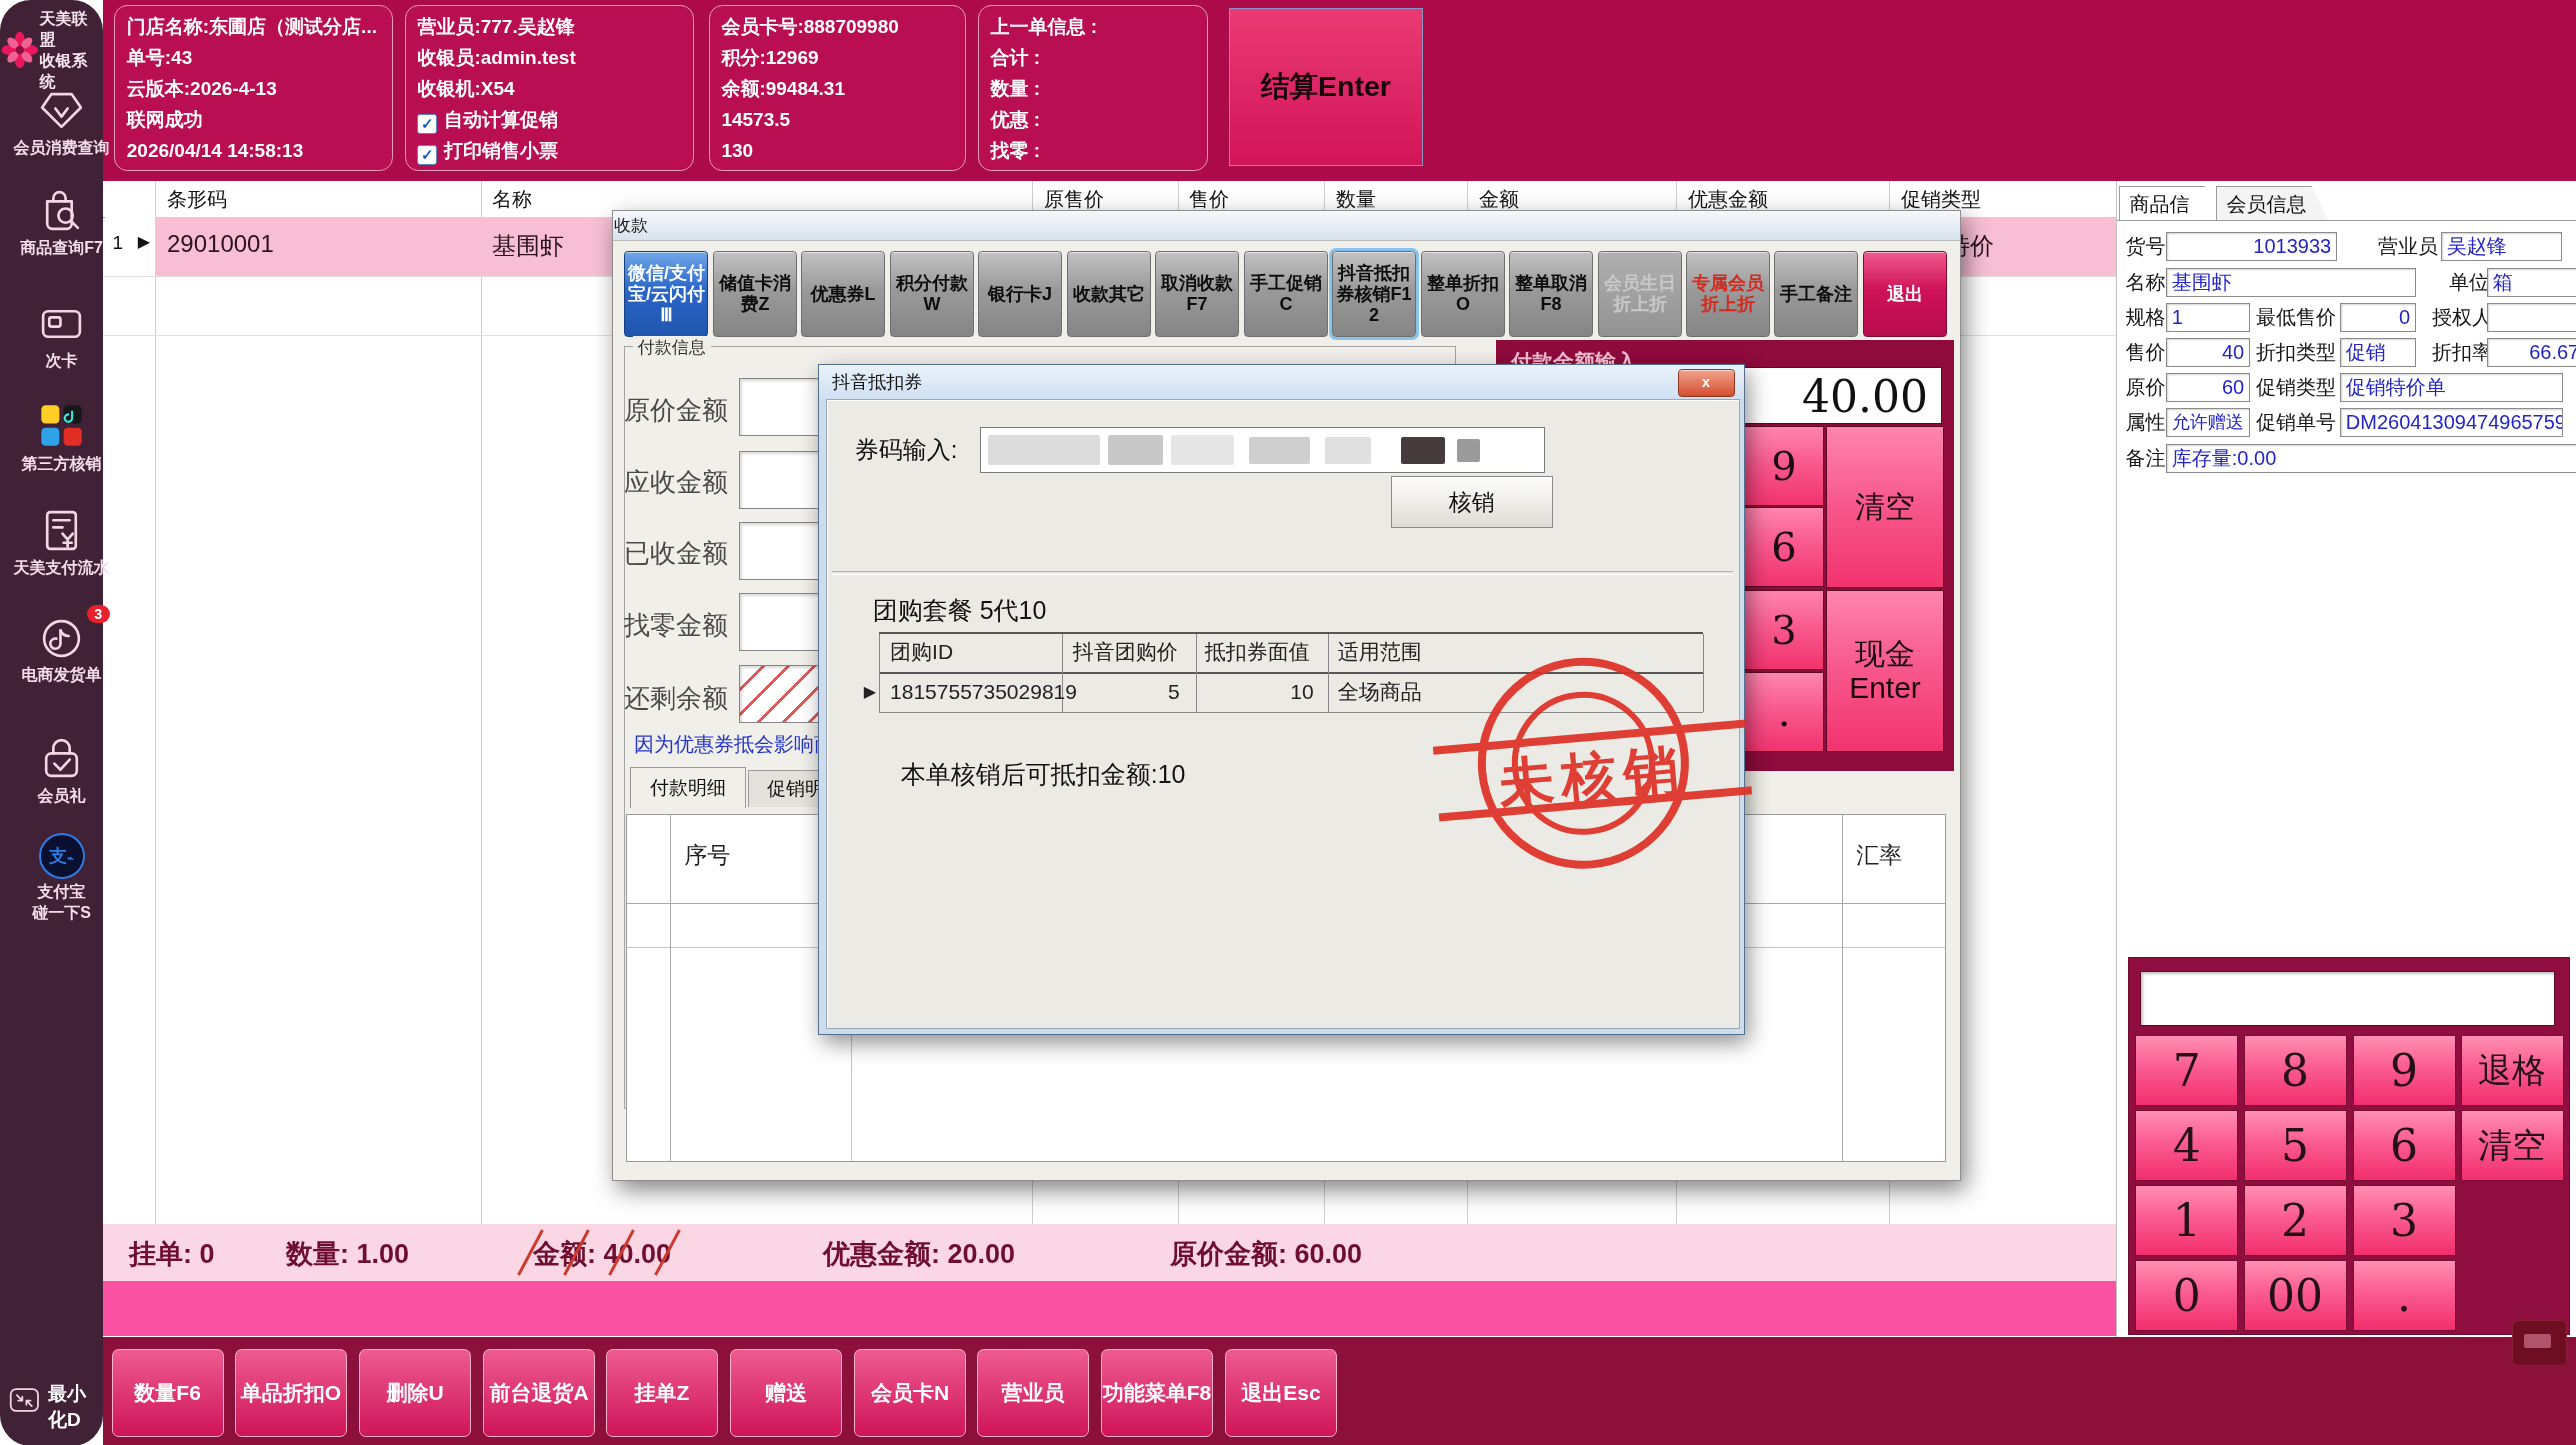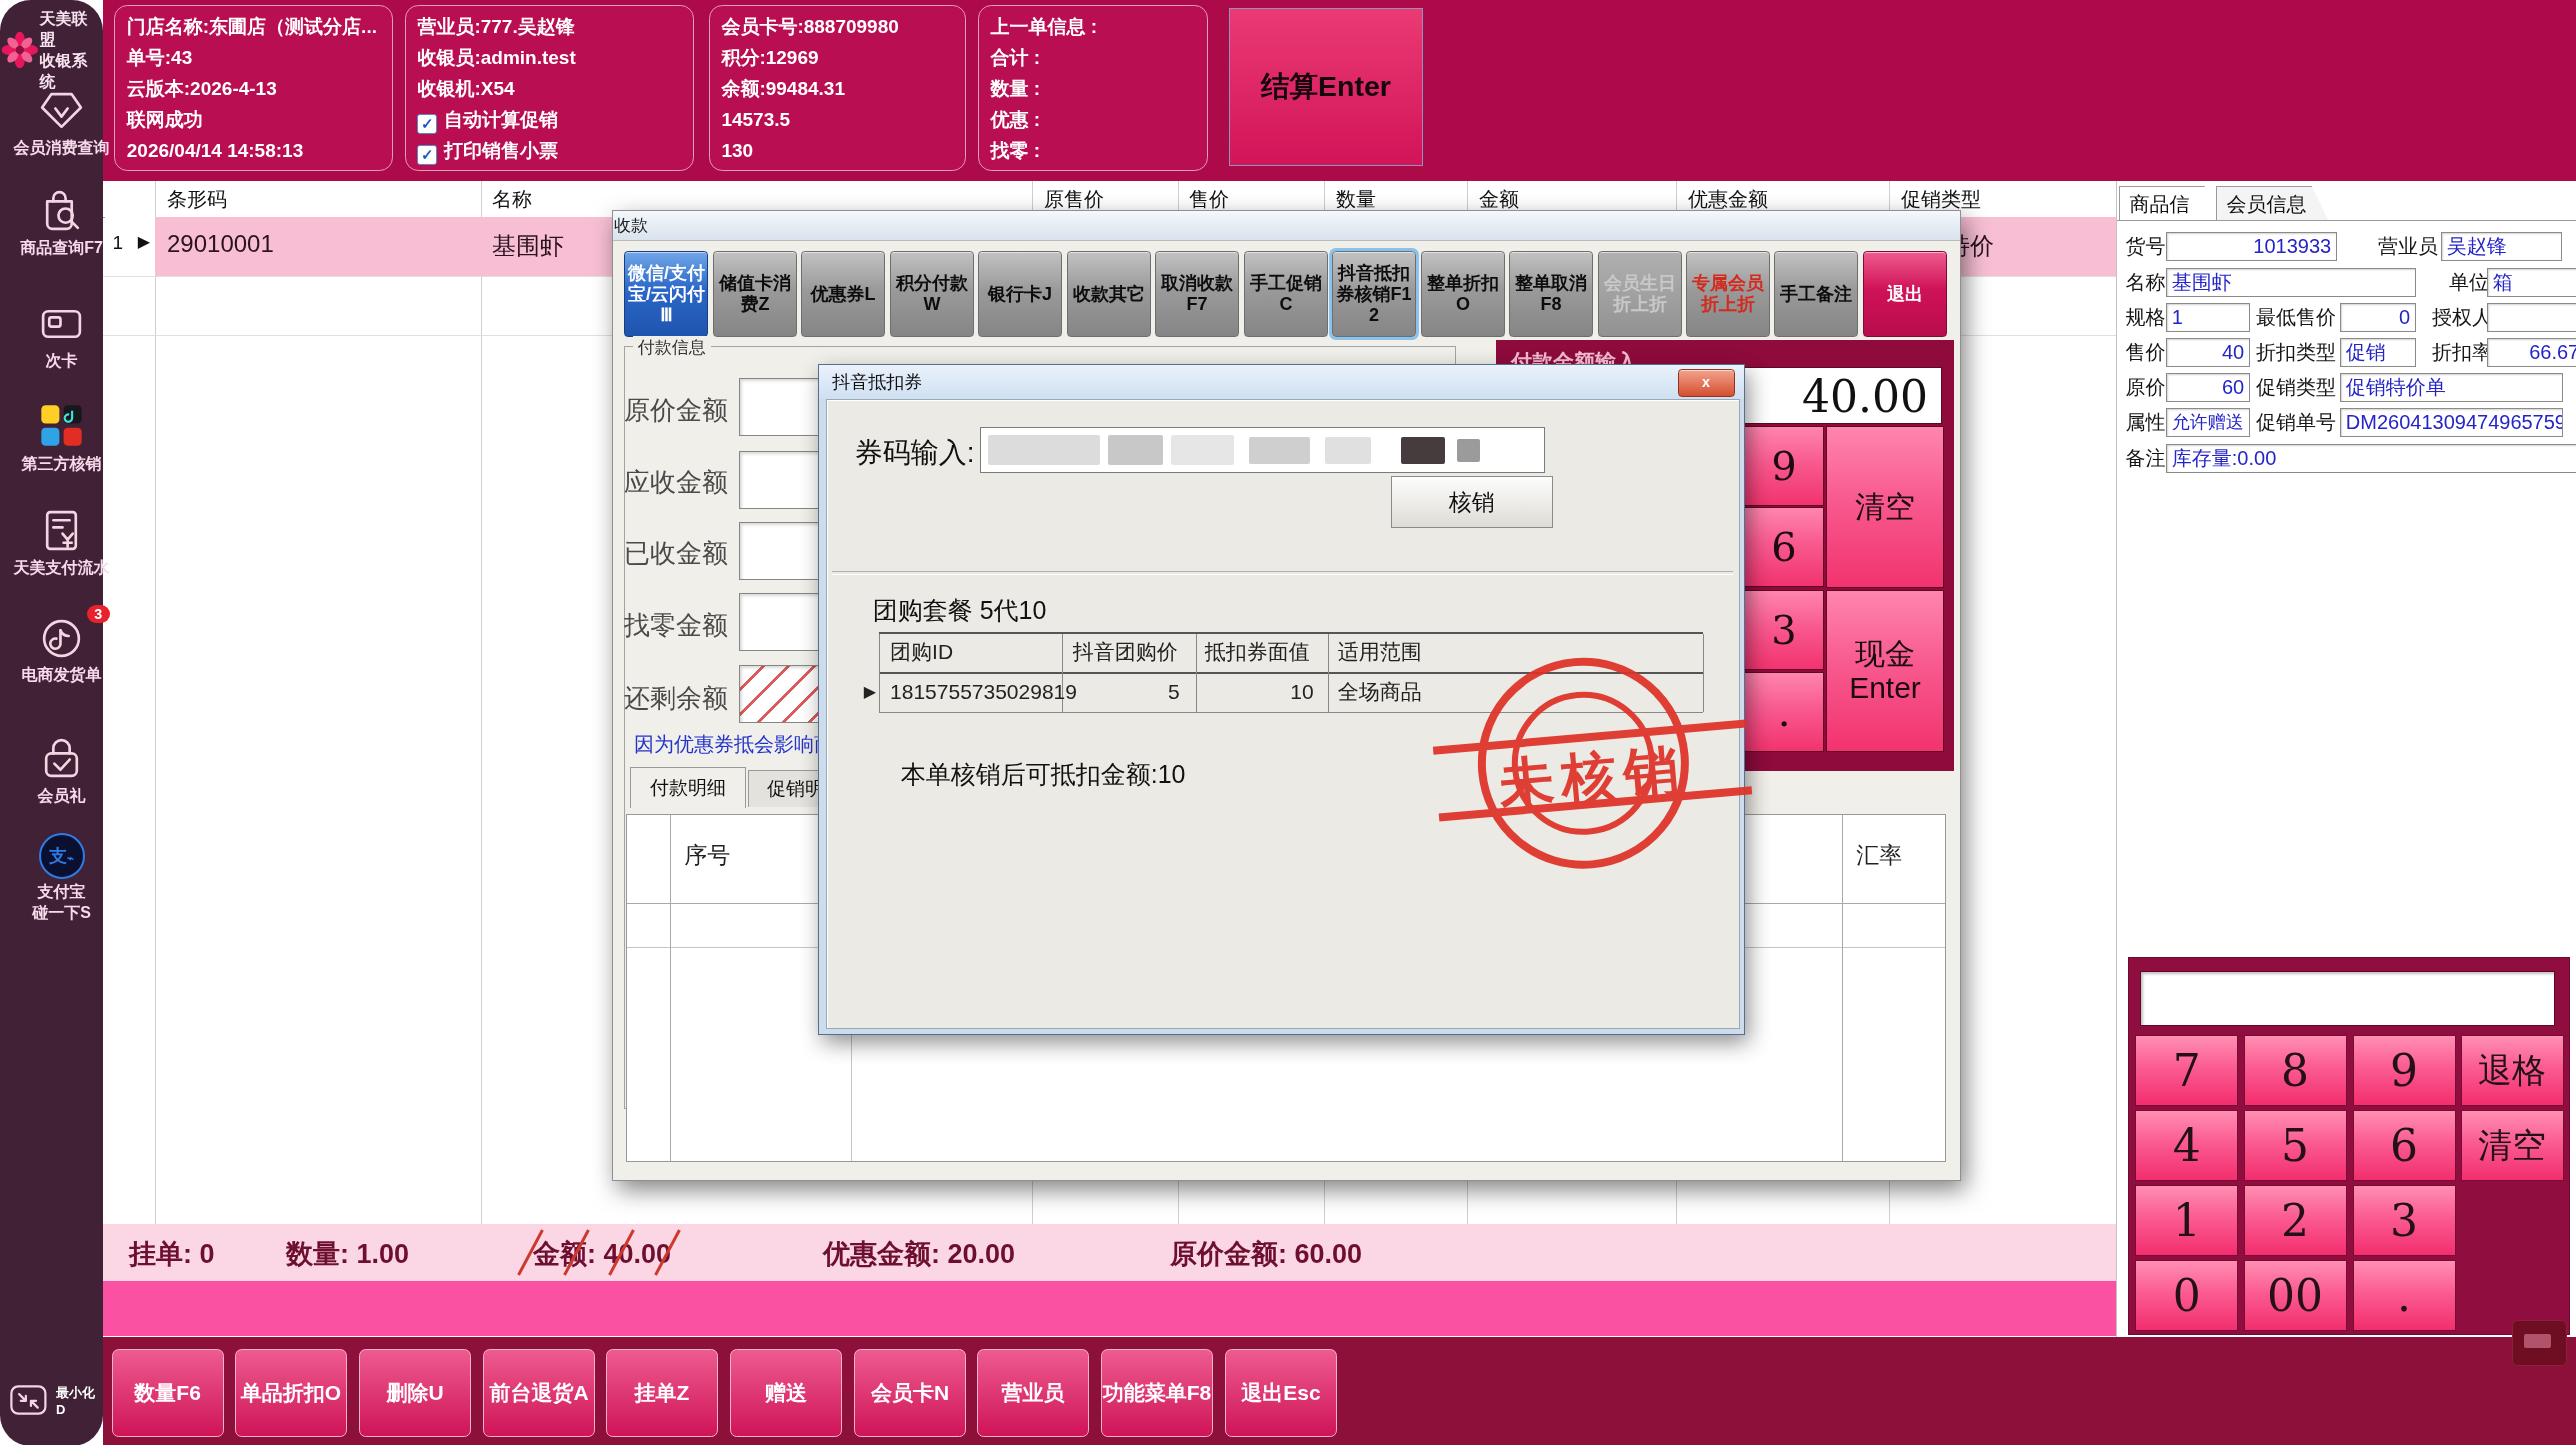--- a/index.html
+++ b/index.html
@@ -9,22 +9,22 @@
   .sidebar{position:absolute;left:0;top:0;width:103px;height:1446px;background:#402136;z-index:3;border-radius:31px;}
   .logo-row{position:absolute;left:0;top:7.6px;width:103px;display:flex;align-items:center;}
   .logo-text{color:#f6e3ee;font-size:16px;font-weight:bold;line-height:21px;}
   .side-item{position:absolute;left:0;width:123px;text-align:center;cursor:pointer;}
   .side-label{color:#f6dcea;font-size:16px;font-weight:bold;margin-top:2.9px;letter-spacing:0;}
   .side-ico{display:block;margin:0 auto;}
   .badge{position:absolute;top:-7.6px;right:13.3px;background:#e8212c;color:#fff;border-radius:9.5px;
          font-size:14.3px;font-weight:bold;padding:1px 7.6px;}
   .alipay-ring{width:42px;height:42px;margin:0 auto;border:2.9px solid #2b7de9;border-radius:50%;
          color:#2b7de9;background:#0b1030;font-size:18px;font-weight:bold;line-height:42px;text-align:center;}
-  .minirow{position:absolute;left:7.6px;top:1381px;display:flex;align-items:center;gap:7.6px;color:#fff;
-         font-size:13px;font-weight:bold;cursor:pointer;}
+  .minirow{position:absolute;left:7.6px;top:1381px;display:flex;gap:7.6px;color:#fff;
+         font-size:19px;font-weight:bold;cursor:pointer;}
   
   .header{position:absolute;left:103px;top:0;width:2473px;height:181px;background:#ad0a4a;z-index:1;}
   .hpanel{position:absolute;border:1.9px solid #e29ebc;border-radius:13.3px;background:#b90e51;
           color:#fff;font-size:19px;font-weight:bold;line-height:31px;padding:5.7px 11.4px;box-sizing:border-box;}
   .cbx{display:inline-block;width:18px;height:18px;background:#fff;border:1.9px solid #5b87c5;border-radius:2.9px;
        color:#1658c5;font-size:15px;line-height:17px;text-align:center;vertical-align:-2.9px;margin-right:6.7px;font-weight:bold;}
   .settle{position:absolute;background:linear-gradient(180deg,#ea3a74,#d21458);border:1.9px solid #8b95c2;
           color:#16060d;font-size:28.5px;font-weight:bold;display:flex;align-items:center;justify-content:center;cursor:pointer;}
   
   .table-area{position:absolute;left:103px;top:181px;width:2013px;height:1044px;background:#fff;z-index:0;}
@@ -459,21 +459,21 @@
           <div>Enter</div>
         </div>
     </div>
   </div>
 </div>
 
 <div class="cwin">
   <div class="ctitle">抖音抵扣券</div>
   <div class="cclose">x</div>
   <div class="cbody">
-    <div style="position:absolute;left:28px;top:34px;font-size:28px;color:#111;">券码输入:</div>
+    <div style="position:absolute;left:28px;top:34px;font-size:24px;color:#111;">券码输入:</div>
     <div class="cin">
       <div class="redact" style="left:7.6px;top:6.7px;width:112px;height:30px;background:#dcdcdc;"></div>
       <div class="redact" style="left:127px;top:6.7px;width:55px;height:30px;background:#c8c8c8;"></div>
       <div class="redact" style="left:190px;top:6.7px;width:63px;height:30px;background:#e6e6e6;"></div>
       <div class="redact" style="left:268px;top:8.6px;width:61px;height:27px;background:#cfcfcf;"></div>
       <div class="redact" style="left:344px;top:8.6px;width:46px;height:27px;background:#e0e0e0;"></div>
       <div class="redact" style="left:420px;top:8.6px;width:44px;height:27px;background:#463c3e;"></div>
       <div class="redact" style="left:476px;top:10.5px;width:23px;height:23px;background:#9b9b9b;"></div>
     </div>
     <div class="verify">核销</div>

